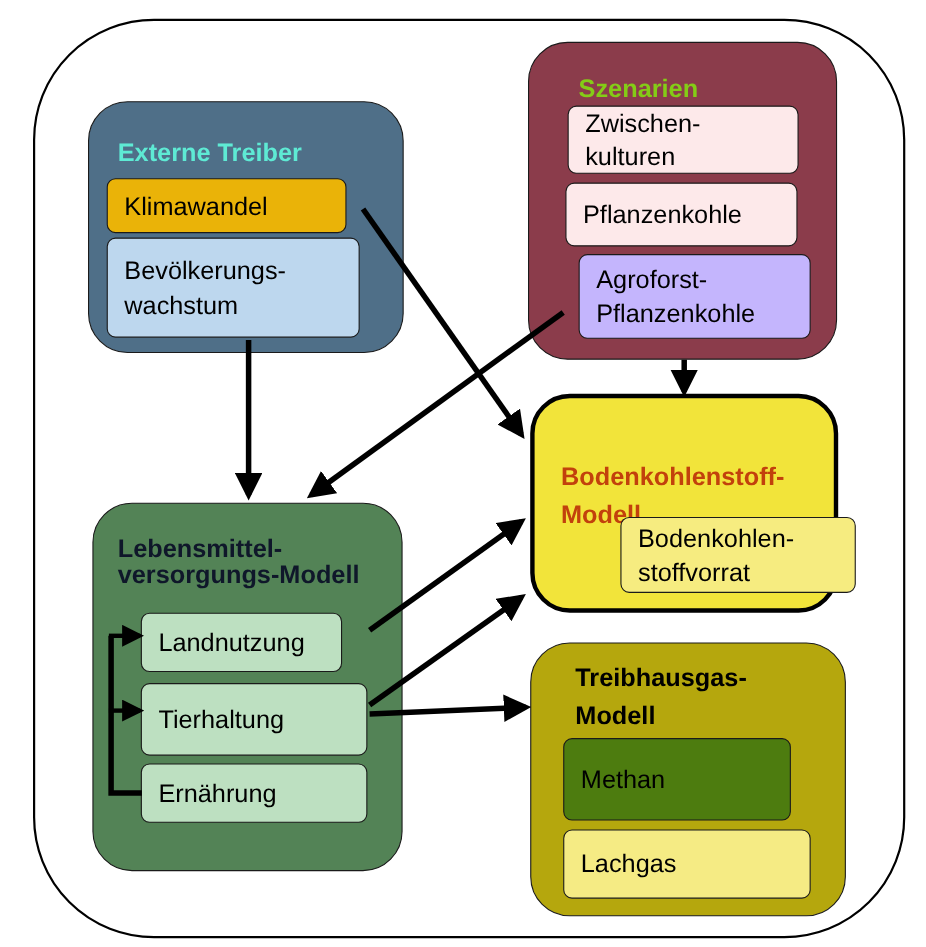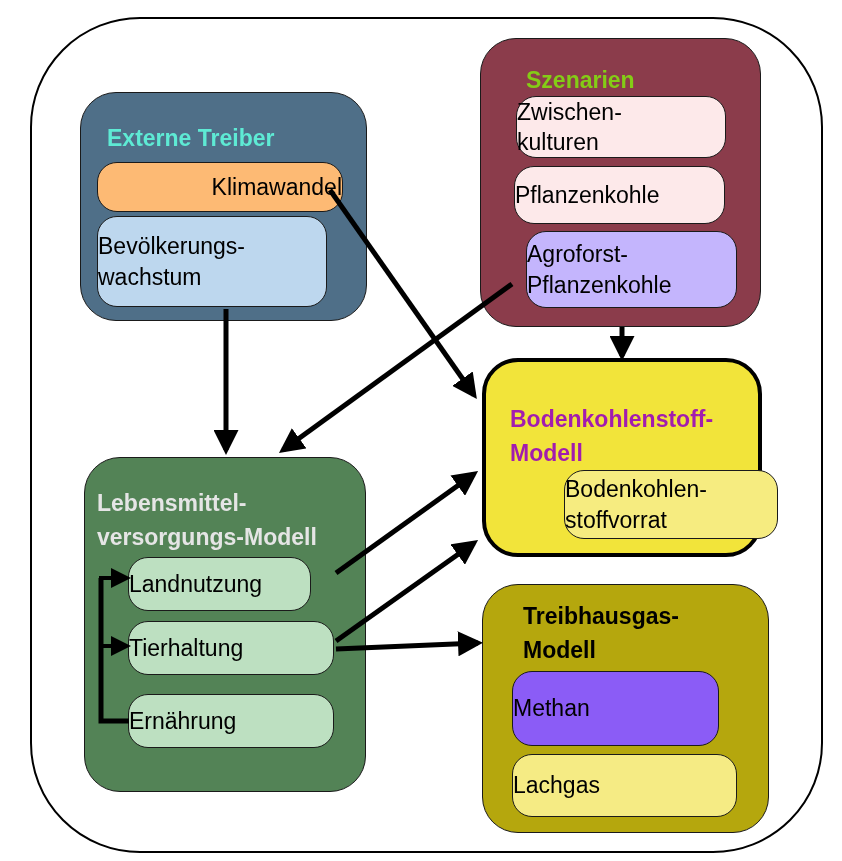--- a/index.html
+++ b/index.html
@@ -2,34 +2,34 @@
 <html><head>
   <meta charset="utf-8">
   <style>
     html, body { margin: 0; padding: 0; background: #ffffff; }
     body { width: 842px; height: 861px; position: relative; overflow: hidden;
            font-family: "Liberation Sans", "DejaVu Sans", sans-serif; }
     .outer { position: absolute; left: 30px; top: 17px; width: 793px; height: 836px;
              border: 2px solid #000; border-radius: 110px; box-sizing: border-box; }
     .group { position: absolute; border: 1.5px solid #1a1a1a; border-radius: 36px; box-sizing: border-box; }
     .gtitle { position: absolute; font-weight: bold; font-size: 23px; line-height: 30px; }
-    .item { position: absolute; border: 1.5px solid #1a1a1a; border-radius: 20px; box-sizing: border-box;
-            font-size: 23px; line-height: 31px; color: #000; display: flex; align-items: center; }
+    .item { position: absolute; border: 1.5px solid #1a1a1a; border-radius: 8px; box-sizing: border-box;
+            font-size: 23px; line-height: 31px; color: #000; padding-left: 15px; display: flex; align-items: center; }
     .item span { display: block; }
     svg.arrows { position: absolute; left: 0; top: 0; width: 842px; height: 861px; pointer-events: none; }
   </style>
 </head>
 <body>
 
 <div class="outer"></div>
 
 <div class="group" id="g-ext" style="left:80px; top:92px; width:287px; height:229px; background:#4f6f88;">
   <div class="gtitle" style="left:26px; top:30px; color:#5eead4;">Externe Treiber</div>
 </div>
-<div class="item" style="left:97px; top:162px; width:246px; height:50px; background:#fdba74;justify-content:flex-end;">
+<div class="item" style="left:97px; top:162px; width:218px; height:50px; background:#eab308;">
   <span>Klimawandel</span>
 </div>
 <div class="item" style="left:97px; top:216px; width:230px; height:91px; background:#bdd7ee; white-space:pre-line;">
   <span>Bevölkerungs-
 wachstum</span>
 </div>
 
 <div class="group" id="g-sz" style="left:480px; top:38px; width:281px; height:289px; background:#8b3c4b;">
   <div class="gtitle" style="left:45px; top:26px; color:#84cc16;">Szenarien</div>
 </div>
@@ -39,47 +39,47 @@
 </div>
 <div class="item" style="left:514px; top:166px; width:211px; height:58px; background:#fde9ea;">
   <span>Pflanzenkohle</span>
 </div>
 <div class="item" style="left:514px; top:231px; width:211px; height:77px; background:#c4b5fd; white-space:pre-line; line-height:31px;margin-left:12px;">
   <span>Agroforst-
 Pflanzenkohle</span>
 </div>
 
 <div class="group" id="g-bk" style="left:482px; top:358px; width:280px; height:199px; background:#f2e43a; border:4px solid #000;">
-  <div class="gtitle" style="left:24px; top:40px; color:#a21caf; white-space:pre-line; line-height:34px;">Bodenkohlenstoff-
+  <div class="gtitle" style="left:24px; top:54px; color:#c2410c; white-space:pre-line; line-height:34px;">Bodenkohlenstoff-
 Modell</div>
 </div>
 <div class="item" style="left:516px; top:470px; width:214px; height:69px; background:#f6ec80; white-space:pre-line; line-height:31px;margin-left:48px;">
   <span>Bodenkohlen-
 stoffvorrat</span>
 </div>
 
 <div class="group" id="g-lm" style="left:84px; top:457px; width:282px; height:335px; background:#538356;">
-  <div class="gtitle" style="left:12px; top:28px; color:#e5e5e5; white-space:pre-line; line-height:34px;">Lebensmittel-
+  <div class="gtitle" style="left:22px; top:28px; color:#0f172a; white-space:pre-line; line-height:24px;">Lebensmittel-
 versorgungs-Modell</div>
 </div>
 <div class="item" style="left:128px; top:557px; width:183px; height:54px; background:#bde0c1;">
   <span>Landnutzung</span>
 </div>
-<div class="item" style="left:128px; top:621px; width:206px; height:54px; background:#bde0c1;">
+<div class="item" style="left:128px; top:621px; width:206px; height:66px; background:#bde0c1;">
   <span>Tierhaltung</span>
 </div>
 <div class="item" style="left:128px; top:694px; width:206px; height:54px; background:#bde0c1;">
   <span>Ernährung</span>
 </div>
 
 <div class="group" id="g-th" style="left:482px; top:584px; width:287px; height:249px; background:#b5a70d;">
   <div class="gtitle" style="left:40px; top:14px; color:#000; white-space:pre-line; line-height:34px;">Treibhausgas-
 Modell</div>
 </div>
-<div class="item" style="left:512px; top:671px; width:207px; height:75px; background:#8b5cf6;">
+<div class="item" style="left:512px; top:671px; width:207px; height:75px; background:#4d7c0f;">
   <span>Methan</span>
 </div>
 <div class="item" style="left:512px; top:754px; width:225px; height:63px; background:#f5eb84;">
   <span>Lachgas</span>
 </div>
 
 <svg class="arrows" viewBox="0 0 842 861">
   <defs>
     <marker id="ah" markerWidth="5" markerHeight="5" refX="4" refY="2.5" orient="auto" markerUnits="strokeWidth">
       <path d="M0,0 L5,2.5 L0,5 Z" fill="#000"></path>

